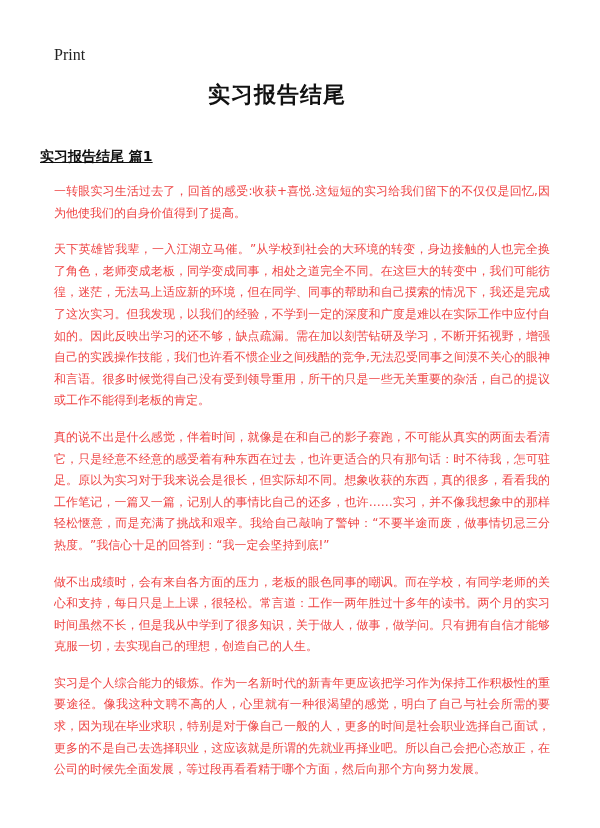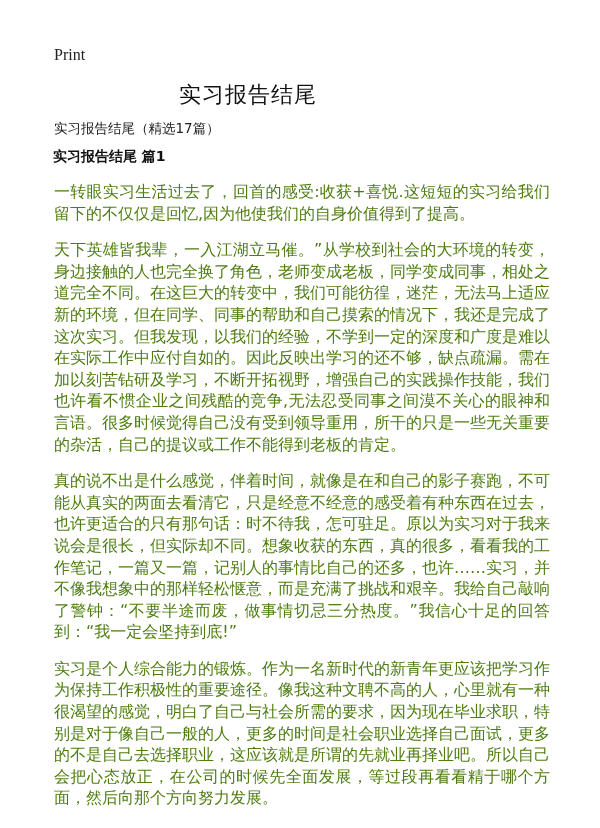--- a/index.html
+++ b/index.html
@@ -30,67 +30,69 @@
     font-size: 16px;
     color: #222222;
   }
   .doc-title {
     position: absolute;
     left: 0;
     width: 496px;
     top: 80px;
     text-align: center;
     font-size: 22px;
-    font-weight: normal;
+    font-weight: bold;
     letter-spacing: 1px;
     margin: 0;
     color: #111111;
+    padding-left: 29px;
   }
   .doc-subtitle {
     position: absolute;
     left: 54px;
     top: 120px;
     font-size: 13.5px;
     color: #222222;
   }
   .section-heading {
     position: absolute;
-    left: 53px;
+    left: 40px;
     top: 148px;
     font-size: 14px;
     font-weight: bold;
     margin: 0;
     color: #111111;
+    text-decoration: underline;
   }
   .body-text {
     position: absolute;
     left: 54px;
     top: 181px;
     width: 496px;
   }
   .para {
-    font-size: 16px;
+    font-size: 12px;
     line-height: 21.6px;
     margin: 0 0 15px 0;
     text-align: justify;
     word-break: break-all;
-    color: #4d7c0f;
+    color: #ef4444;
   }
 </style>
 </head>
 <body>
 
 <div class="page">
   <span class="print-link">Print</span>
 
   <h1 class="doc-title">实习报告结尾</h1>
 
-  <div class="doc-subtitle">实习报告结尾（精选17篇）</div>
 
   <h2 class="section-heading">实习报告结尾 篇1</h2>
 
   <div class="body-text">
     <p class="para">一转眼实习生活过去了，回首的感受:收获+喜悦.这短短的实习给我们留下的不仅仅是回忆,因为他使我们的自身价值得到了提高。</p>
     <p class="para">天下英雄皆我辈，一入江湖立马催。”从学校到社会的大环境的转变，身边接触的人也完全换了角色，老师变成老板，同学变成同事，相处之道完全不同。在这巨大的转变中，我们可能彷徨，迷茫，无法马上适应新的环境，但在同学、同事的帮助和自己摸索的情况下，我还是完成了这次实习。但我发现，以我们的经验，不学到一定的深度和广度是难以在实际工作中应付自如的。因此反映出学习的还不够，缺点疏漏。需在加以刻苦钻研及学习，不断开拓视野，增强自己的实践操作技能，我们也许看不惯企业之间残酷的竞争,无法忍受同事之间漠不关心的眼神和言语。很多时候觉得自己没有受到领导重用，所干的只是一些无关重要的杂活，自己的提议或工作不能得到老板的肯定。</p>
     <p class="para">真的说不出是什么感觉，伴着时间，就像是在和自己的影子赛跑，不可能从真实的两面去看清它，只是经意不经意的感受着有种东西在过去，也许更适合的只有那句话：时不待我，怎可驻足。原以为实习对于我来说会是很长，但实际却不同。想象收获的东西，真的很多，看看我的工作笔记，一篇又一篇，记别人的事情比自己的还多，也许……实习，并不像我想象中的那样轻松惬意，而是充满了挑战和艰辛。我给自己敲响了警钟：“不要半途而废，做事情切忌三分热度。”我信心十足的回答到：“我一定会坚持到底!”</p>
+    <p class="para">做不出成绩时，会有来自各方面的压力，老板的眼色同事的嘲讽。而在学校，有同学老师的关心和支持，每日只是上上课，很轻松。常言道：工作一两年胜过十多年的读书。两个月的实习时间虽然不长，但是我从中学到了很多知识，关于做人，做事，做学问。只有拥有自信才能够克服一切，去实现自己的理想，创造自己的人生。</p>
     <p class="para">实习是个人综合能力的锻炼。作为一名新时代的新青年更应该把学习作为保持工作积极性的重要途径。像我这种文聘不高的人，心里就有一种很渴望的感觉，明白了自己与社会所需的要求，因为现在毕业求职，特别是对于像自己一般的人，更多的时间是社会职业选择自己面试，更多的不是自己去选择职业，这应该就是所谓的先就业再择业吧。所以自己会把心态放正，在公司的时候先全面发展，等过段再看看精于哪个方面，然后向那个方向努力发展。</p>
   </div>
 </div>
 
 </body></html>

